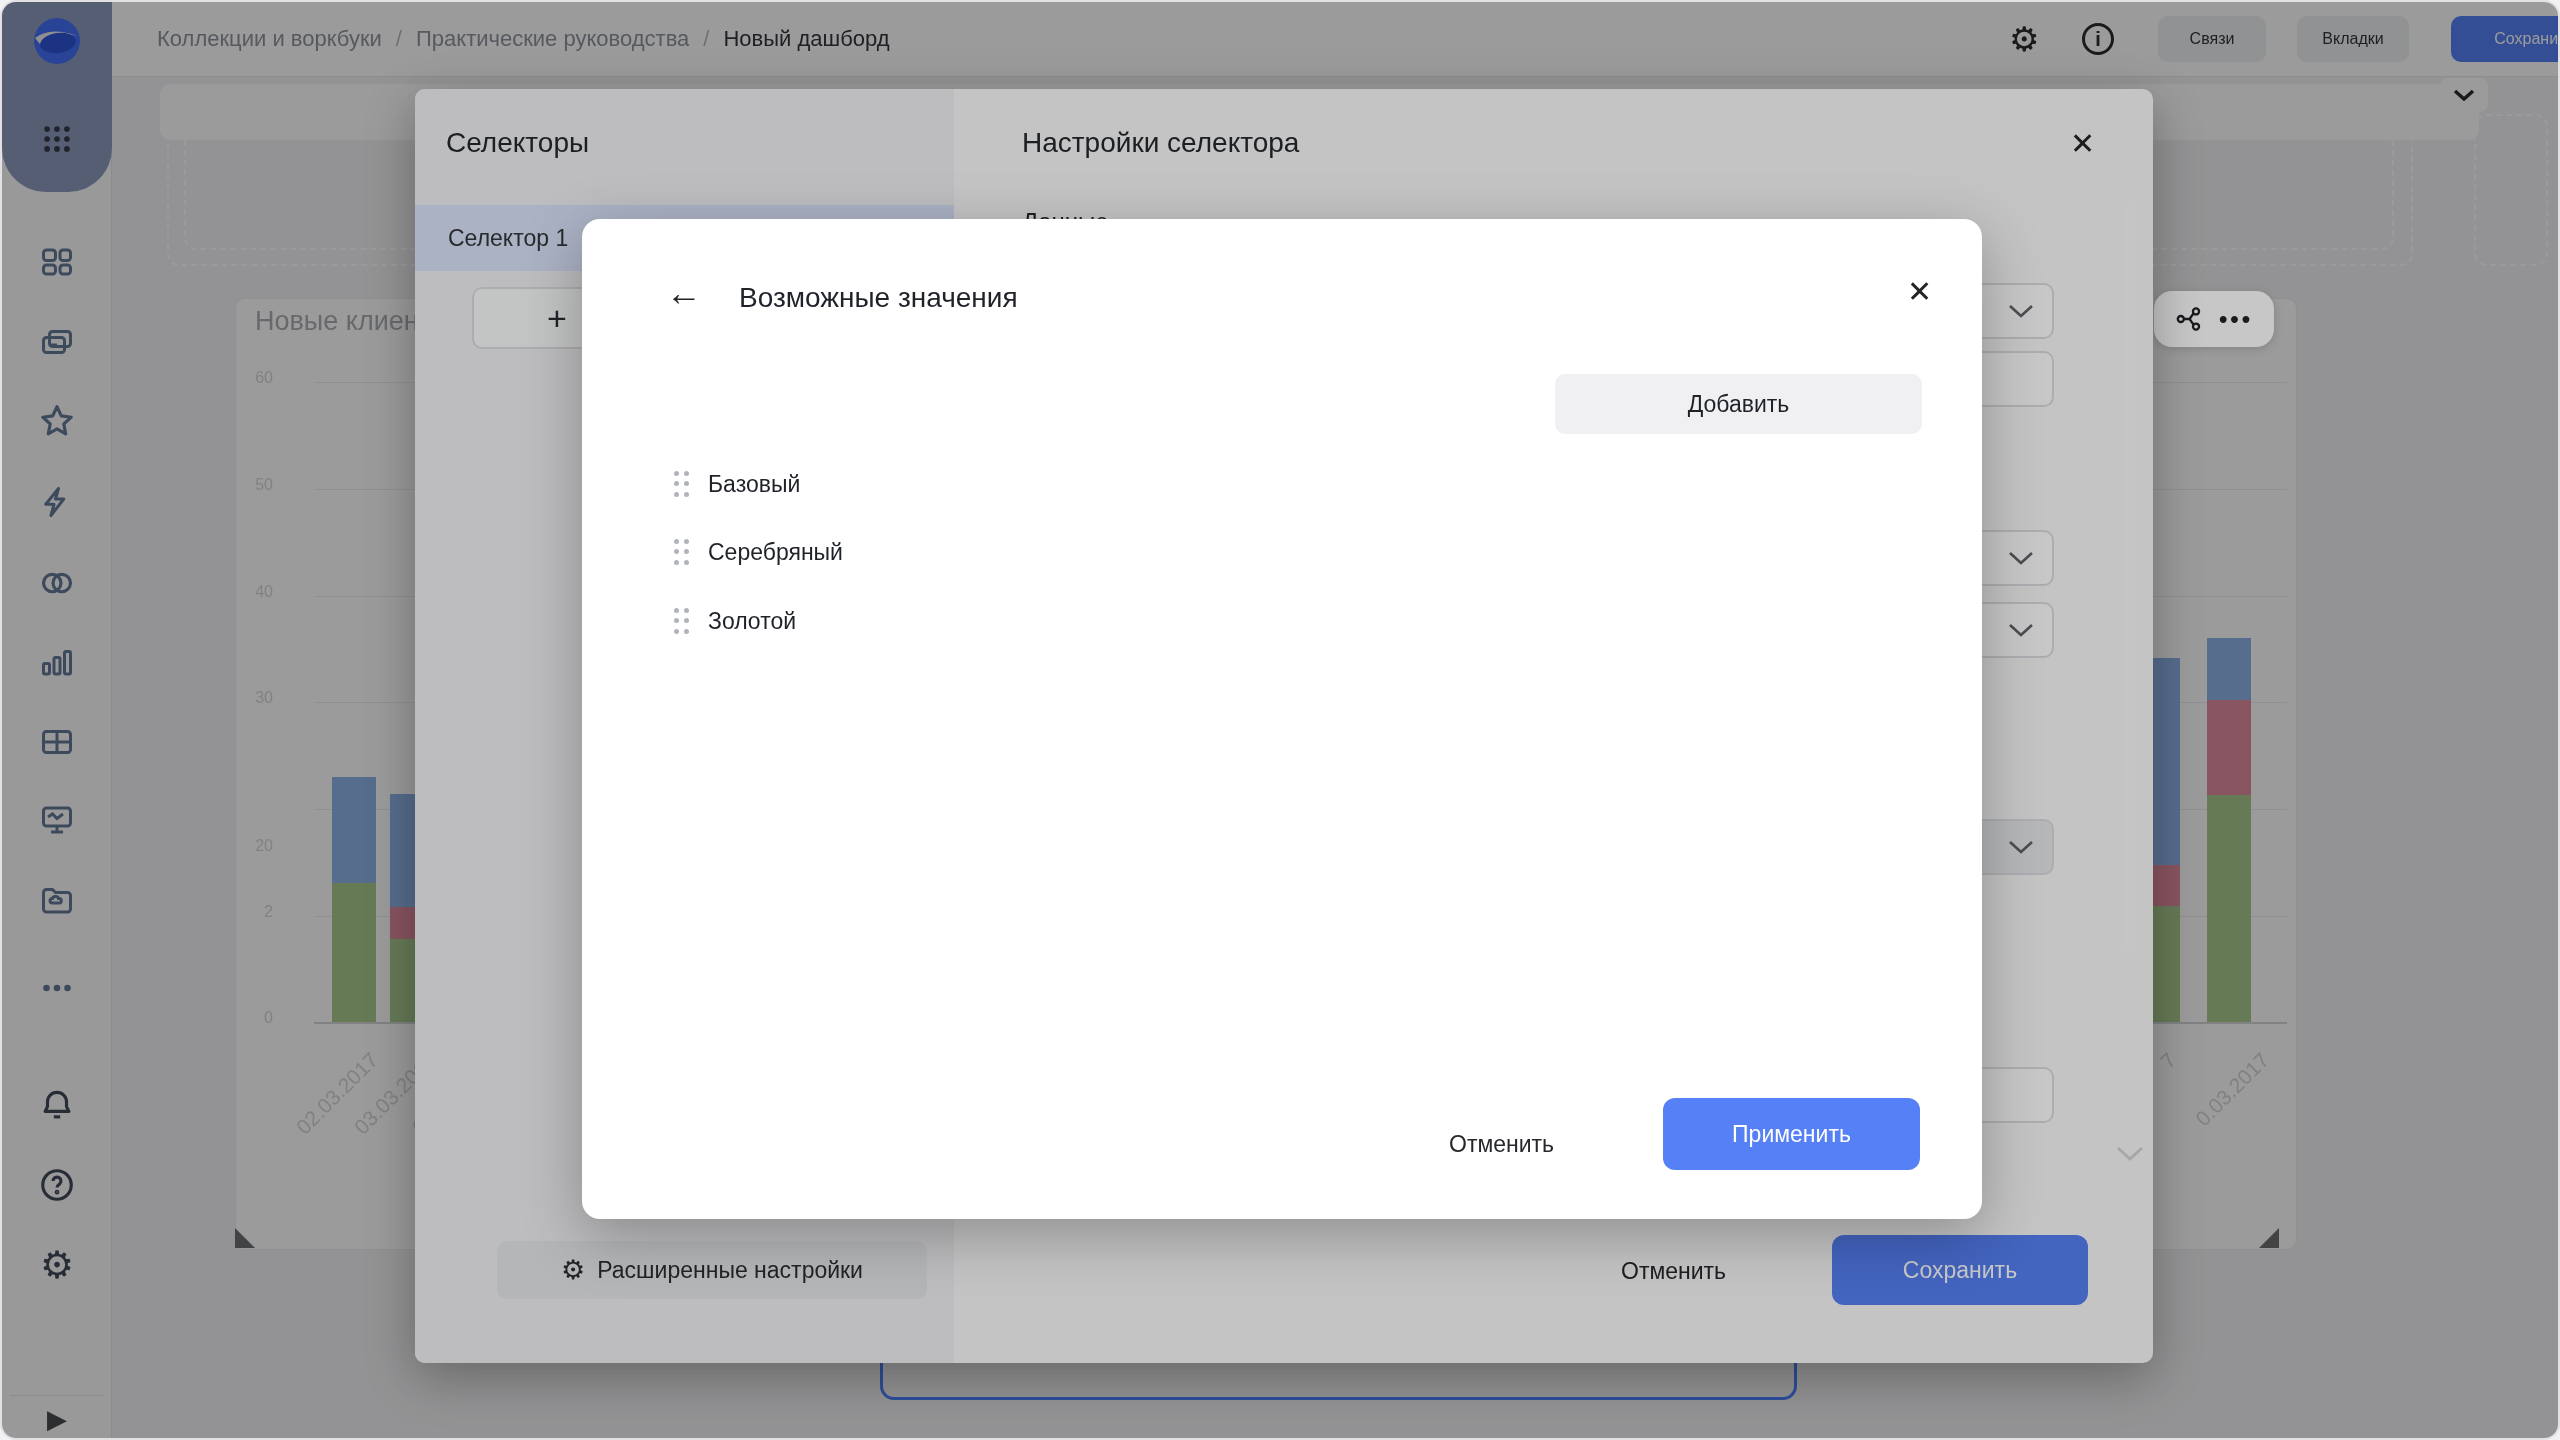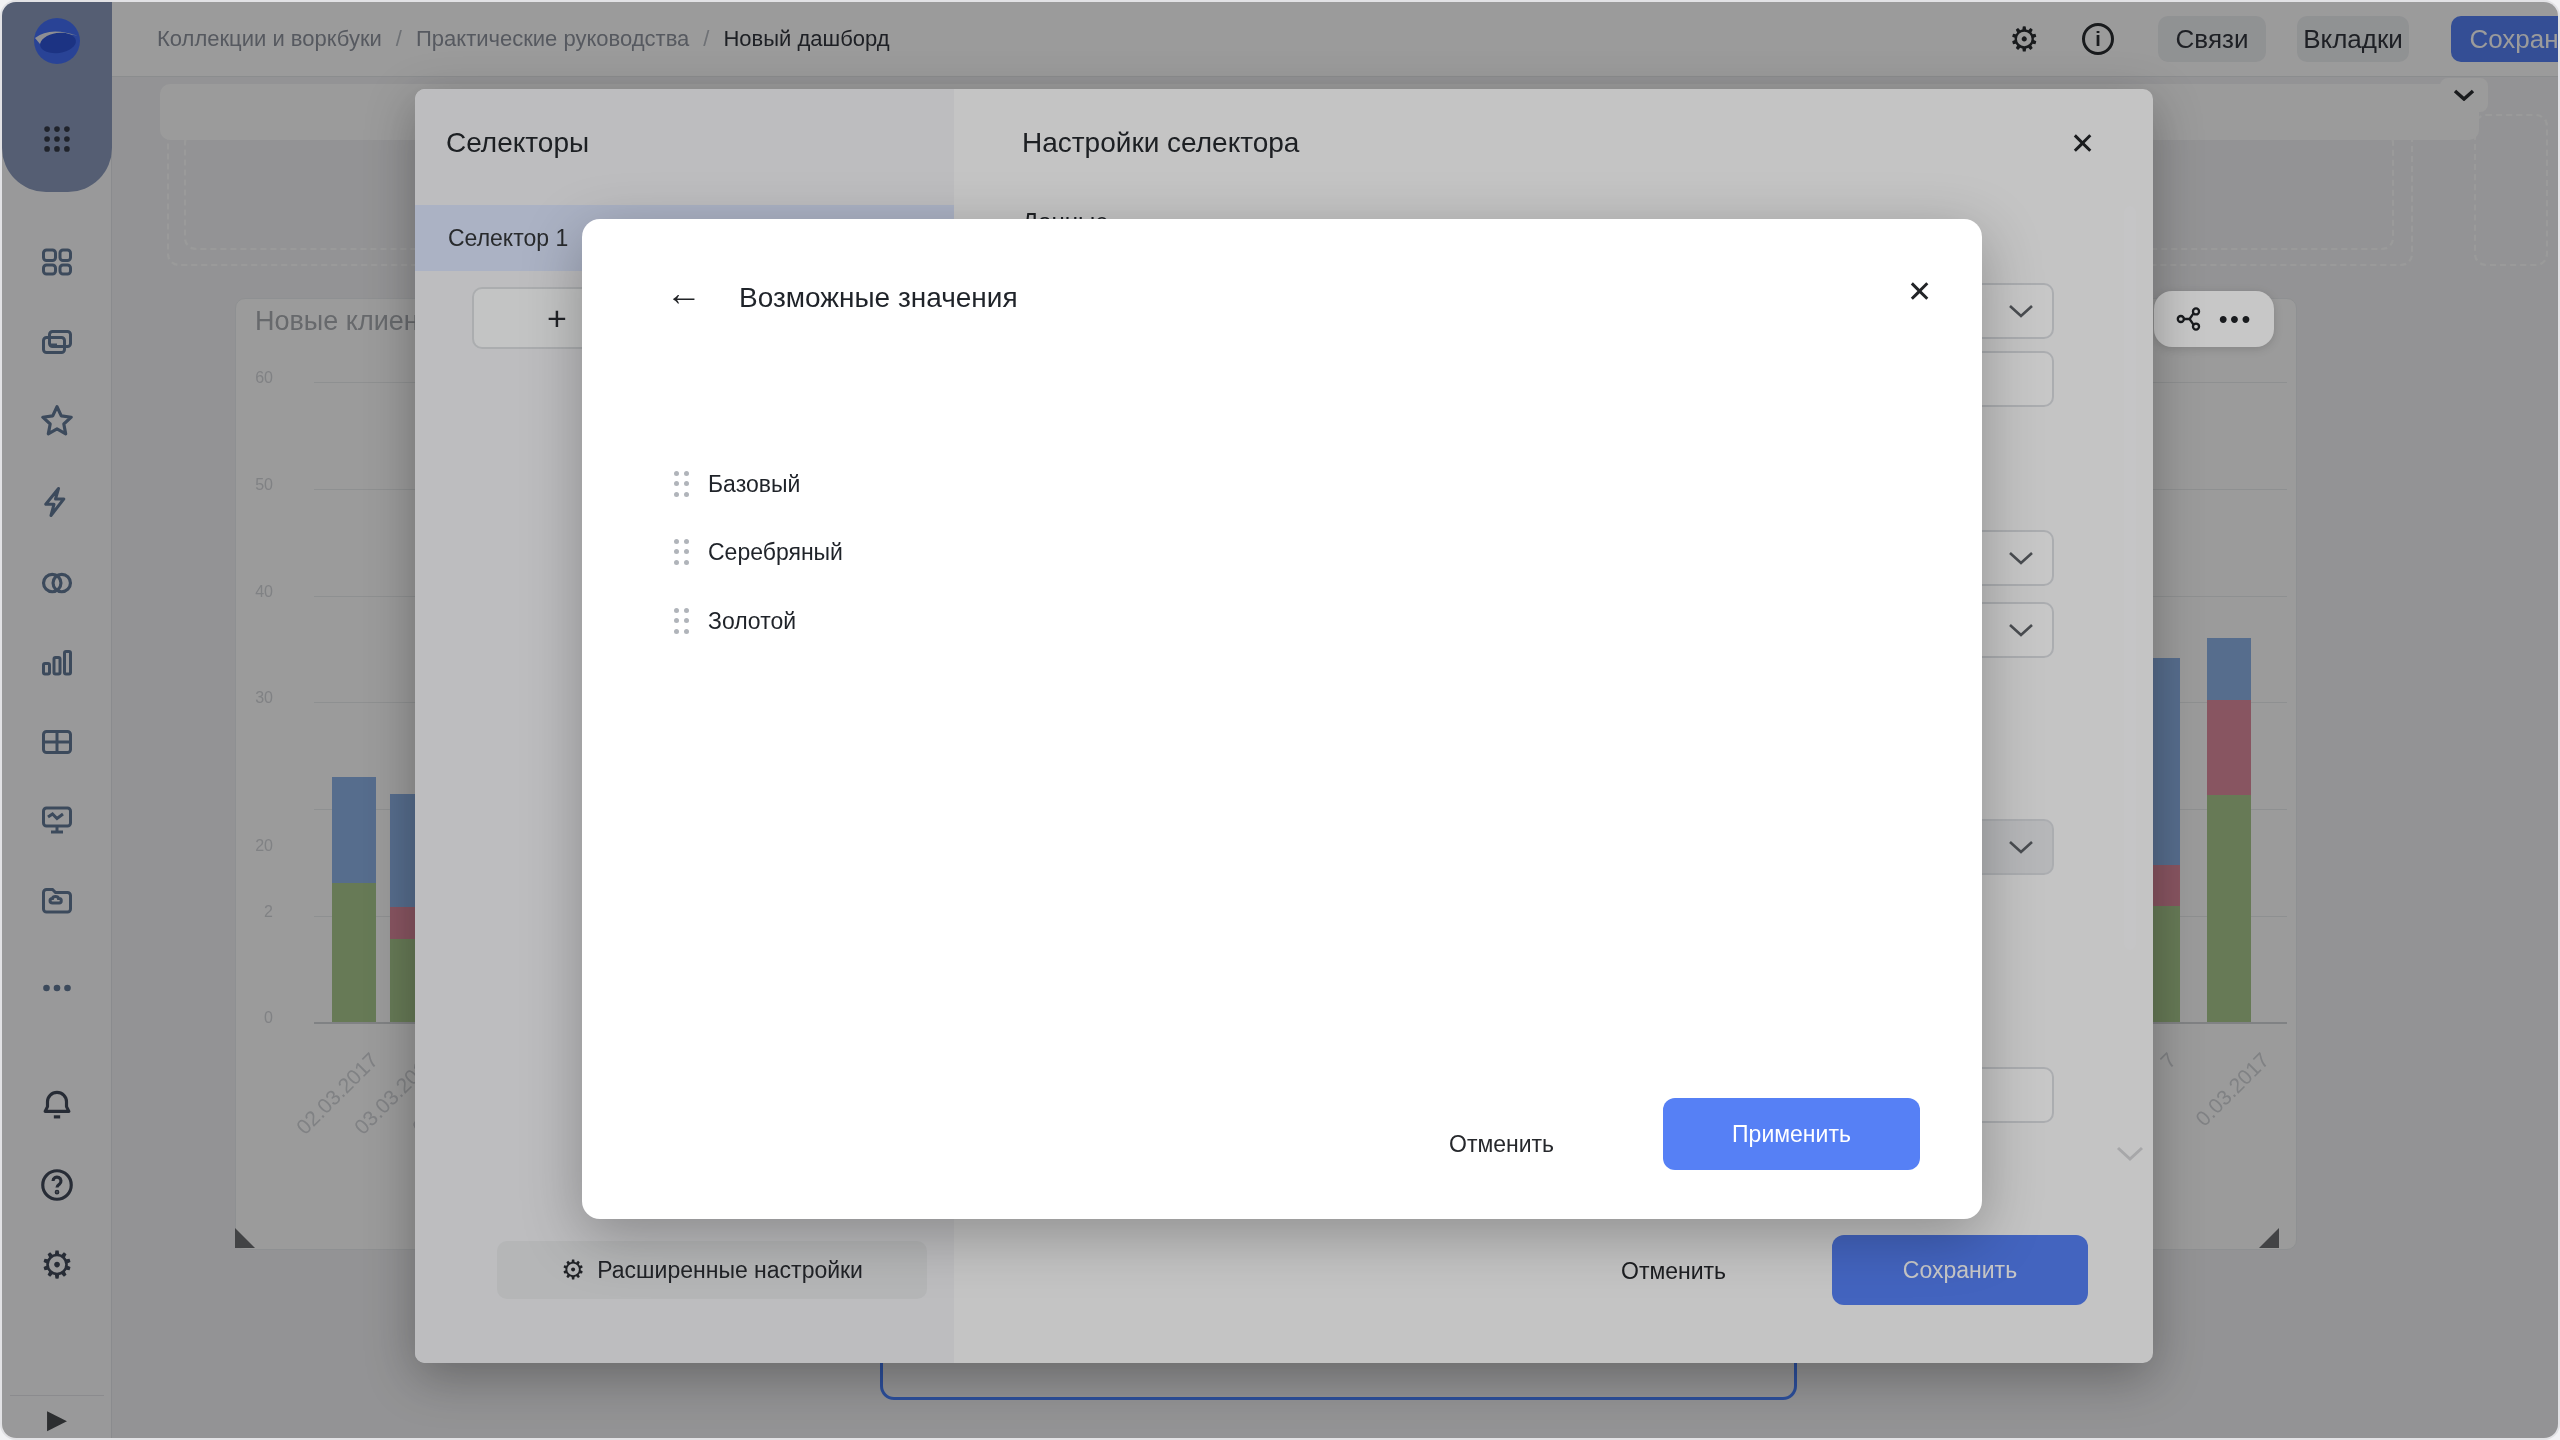--- a/index.html
+++ b/index.html
@@ -9,21 +9,21 @@
   .abs{position:absolute;}
   
   .overlay{position:absolute;inset:0;background:rgba(0,0,0,0.22);}
   .overlay-a{z-index:10;} .overlay-b{z-index:30;}
   .layer-pill{z-index:11;} .modal1{z-index:20;} .modal2{z-index:40;}
   
   .hdr{left:110px;top:0;width:2450px;height:75px;background:#ffffff;border-bottom:1px solid #e6e8eb;}
   .crumb{font-size:22px;color:#8f949e;}
   .crumb-sep{font-size:22px;color:#b6bac1;margin:0 14px;}
   .crumb-cur{font-size:22px;color:#33373e;font-weight:500;}
-  .hdr-btn{height:46px;border-radius:10px;background:#eef0f2;color:#33373e;font-size:26px;
+  .hdr-btn{height:46px;border-radius:10px;background:#eef0f2;color:#33373e;font-size:16px;
            display:flex;align-items:center;justify-content:center;}
   .hdr-btn.primary{background:#5680f5;color:#ffffff;}
   .icon-gear{font-size:34px;color:#2a2d31;line-height:1;}
   .icon-info{width:32px;height:32px;border:3px solid #2a2d31;border-radius:50%;
              display:flex;align-items:center;justify-content:center;font-size:20px;font-weight:700;color:#2a2d31;}
   
   .sidebar{left:0;top:0;width:110px;height:1440px;background:#fdfdfe;border-right:1px solid #e3e5e9;}
   .side-top{left:0;top:0;width:110px;height:190px;background:#8d9cbe;border-radius:0 0 44px 44px;}
   .side-ic{position:absolute;left:0;width:110px;display:flex;justify-content:center;color:#647a98;}
   .side-ic.low{color:#424a5a;}
@@ -346,20 +346,23 @@
     </div>
   </div>
 
   <div class="overlay overlay-b"></div>
 
   <div class="abs modal2">
     <span class="abs back" style="left:84px;top:56px;">←</span>
     <div class="abs m2-title" style="left:157px;top:63px;">Возможные значения</div>
     <span class="abs close-x" style="left:1325px;top:58px;">✕</span>
 
+    <div class="abs add-btn">
+      <span>Добавить</span>
+    </div>
 
     <div class="abs vrow" style="top:235px;">
       <div class="handle">
           <i></i>
           <i></i>
           <i></i>
           <i></i>
           <i></i>
           <i></i>
         </div>

